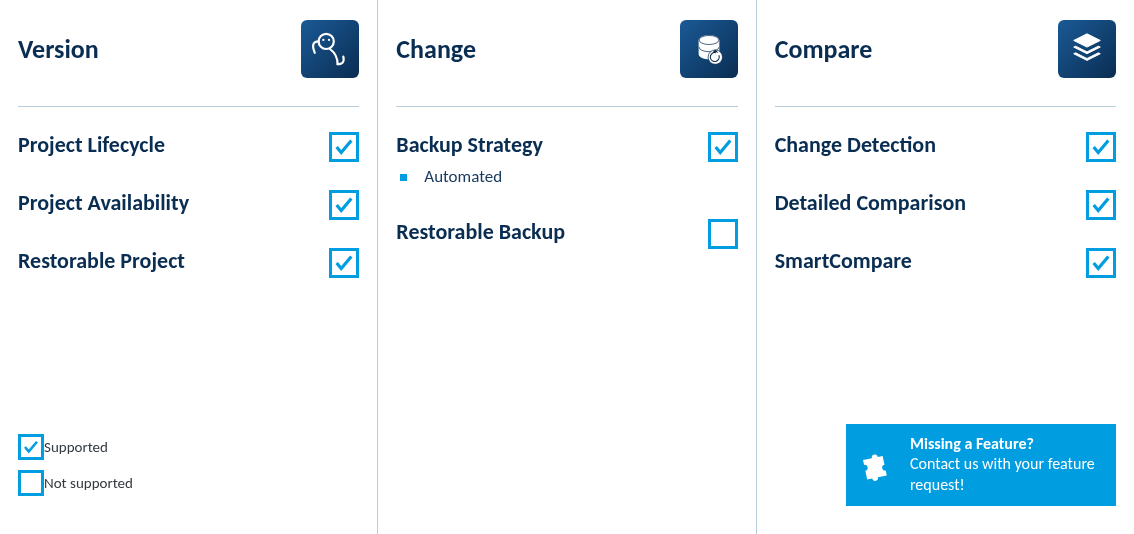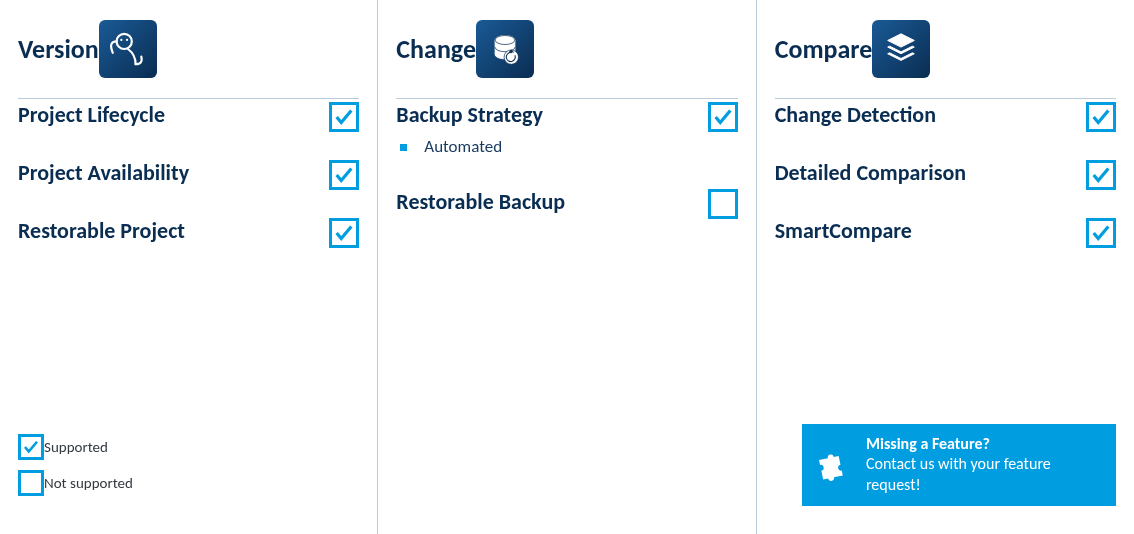--- a/index.html
+++ b/index.html
@@ -22,24 +22,24 @@
       flex: 1;
       padding: 20px 18px 18px 18px;
       position: relative;
     }
     .col + .col {
       border-left: 1px solid #b8cdd9;
     }
     .col-header {
       display: flex;
       align-items: center;
-      justify-content: flex-start;
-      padding-bottom: 20px;
+      justify-content: space-between;
+      padding-bottom: 28px;
       border-bottom: 1px solid #b8cdd9;
-      margin-bottom: 3px;
+      margin-bottom: 25px;
     }
     .col-title {
       color: #0a2d52;
       font-size: 26px;
       font-weight: 700;
     }
     .icon-box {
       width: 58px;
       height: 58px;
       background: linear-gradient(135deg, #1a5a96 0%, #0a2d52 100%);
@@ -124,21 +124,21 @@
     }
     .cta {
       position: absolute;
       right: 18px;
       bottom: 28px;
       background: #009de0;
       display: flex;
       align-items: center;
       gap: 12px;
       padding: 10px 16px 10px 12px;
-      width: 314px;
+      width: 270px;
     }
     .cta-icon svg {
       fill: #fff;
     }
     .cta-text {
       color: #fff;
     }
     .cta-title {
       font-size: 16px;
       font-weight: 700;

